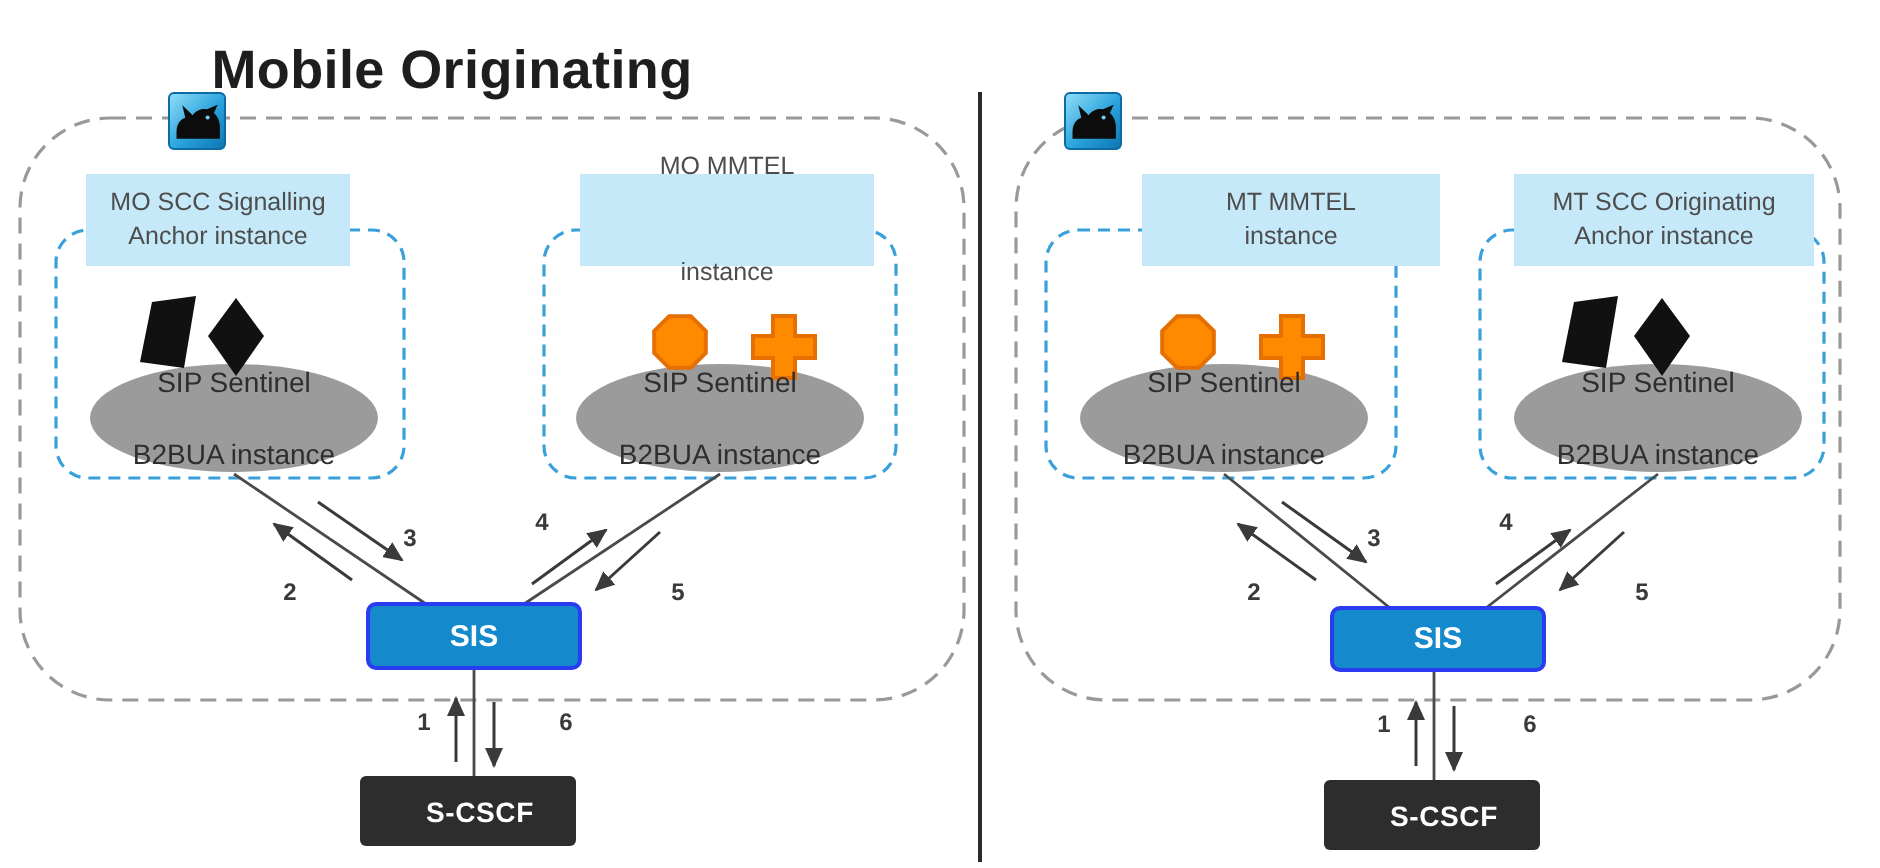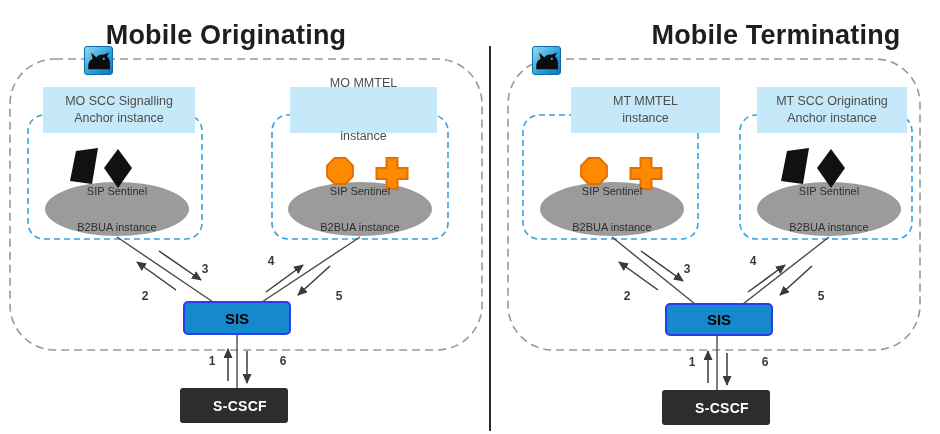--- a/index.html
+++ b/index.html
@@ -3,23 +3,23 @@
 <meta charset="utf-8">
 <style>
   html,body{margin:0;padding:0;background:#fff;}
   body{font-family:"Liberation Sans",sans-serif;}
   .canvas{position:relative;width:940px;height:434px;background:#fff;overflow:hidden;}
   .panel{position:absolute;top:0;height:434px;}
   .geom{position:absolute;left:0;top:0;}
   .title{position:absolute;top:2px;transform:translateX(-50%);font-size:27px;font-weight:bold;color:#1e1e1e;white-space:nowrap;letter-spacing:.2px;}
   .rhino{position:absolute;width:29px;height:29px;border-radius:3px;background:linear-gradient(135deg,#8edcf7,#2aa3dc 55%,#0d77b4);border:1px solid #0b6ba2;box-sizing:border-box;display:flex;align-items:center;justify-content:center;}
   .label-box{position:absolute;background:#c6e9f9;color:#4d4d4d;font-size:12.5px;line-height:17px;text-align:center;display:flex;flex-direction:column;justify-content:center;height:46px;box-sizing:border-box;}
-  .ellipse-label{position:absolute;width:144px;height:38px;display:flex;flex-direction:column;justify-content:center;text-align:center;font-size:11px;line-height:16px;color:#2e2e2e;gap:20px;}
+  .ellipse-label{position:absolute;width:144px;height:38px;display:flex;flex-direction:column;justify-content:center;text-align:center;font-size:14px;line-height:16px;color:#2e2e2e;gap:20px;}
   .num{position:absolute;transform:translate(-50%,-50%);font-size:12px;font-weight:bold;color:#3a3a3a;}
-  .sis-box{position:absolute;background:#1489cb;border:2px solid #2a3cf0;border-radius:5px;color:#000000;font-weight:bold;font-size:15px;display:flex;align-items:center;justify-content:center;box-sizing:border-box;}
+  .sis-box{position:absolute;background:#1489cb;border:2px solid #2a3cf0;border-radius:5px;color:#ffffff;font-weight:bold;font-size:15px;display:flex;align-items:center;justify-content:center;box-sizing:border-box;}
   .scscf-box{position:absolute;background:#2d2d2d;border-radius:3px;color:#fff;font-weight:bold;font-size:14px;display:flex;align-items:center;justify-content:center;box-sizing:border-box;letter-spacing:.3px;padding-left:12px;}
   .divider{position:absolute;left:489px;top:46px;width:2px;height:385px;background:#2a2a2a;}
 </style>
 </head>
 <body>
 
 <div class="canvas">
 
   <section class="panel" style="left:0;width:490px;">
     <svg class="geom" width="490" height="434" viewBox="0 0 490 434">
@@ -54,21 +54,21 @@
 
     <h1 class="title" style="left:226px;">Mobile Originating</h1>
 
     <div class="rhino" style="left:84px;top:46px;">
       <svg width="27" height="27" viewBox="0 0 29 29">
         <path d="M3.5,24 L3.5,20.5 C3.5,16.5 5.2,13.8 8.2,12.8 L6.6,6 L12.2,11.4 C13.8,9 16.8,7.6 19.8,8.2 L25.6,5.8 L23.6,10.2 C25.8,12.2 26.8,15 26.8,18 L26.8,24 Z" fill="#0c0c0c"></path>
         <circle cx="20.2" cy="12.6" r="1.1" fill="#6fd0f2"></circle>
       </svg>
     </div>
 
-    <div class="label-box" style="left:43px;top:87px;width:152px;">
+    <div class="label-box" style="left:43px;top:87px;width:132px;">
       <div>MO SCC Signalling</div>
       <div>Anchor instance</div>
     </div>
     <div class="label-box" style="left:290px;top:87px;width:147px;gap:36px;">
       <div>MO MMTEL</div>
       <div>instance</div>
     </div>
 
     <div class="ellipse-label" style="left:45px;top:190px;">
       <div>SIP Sentinel</div>
@@ -118,21 +118,20 @@
       <polygon points="341,149 355,168 341,188 327,168" fill="#111111"></polygon>
 
       <line x1="168" y1="290" x2="129" y2="262" stroke="#3a3a3a" stroke-width="1.5" marker-end="url(#arrowMT)"></line>
       <line x1="151" y1="251" x2="193" y2="281" stroke="#3a3a3a" stroke-width="1.5" marker-end="url(#arrowMT)"></line>
       <line x1="258" y1="292" x2="295" y2="265" stroke="#3a3a3a" stroke-width="1.5" marker-end="url(#arrowMT)"></line>
       <line x1="322" y1="266" x2="290" y2="295" stroke="#3a3a3a" stroke-width="1.5" marker-end="url(#arrowMT)"></line>
       <line x1="218" y1="383" x2="218" y2="351" stroke="#3a3a3a" stroke-width="1.5" marker-end="url(#arrowMT)"></line>
       <line x1="237" y1="353" x2="237" y2="385" stroke="#3a3a3a" stroke-width="1.5" marker-end="url(#arrowMT)"></line>
     </svg>
 
-    <h1 class="title" style="left:286px;">Mobile Terminating</h1>
 
     <div class="rhino" style="left:42px;top:46px;">
       <svg width="27" height="27" viewBox="0 0 29 29">
         <path d="M3.5,24 L3.5,20.5 C3.5,16.5 5.2,13.8 8.2,12.8 L6.6,6 L12.2,11.4 C13.8,9 16.8,7.6 19.8,8.2 L25.6,5.8 L23.6,10.2 C25.8,12.2 26.8,15 26.8,18 L26.8,24 Z" fill="#0c0c0c"></path>
         <circle cx="20.2" cy="12.6" r="1.1" fill="#6fd0f2"></circle>
       </svg>
     </div>
 
     <div class="label-box" style="left:48px;top:87px;width:149px;margin-left:33px;">
       <div>MT MMTEL</div>

